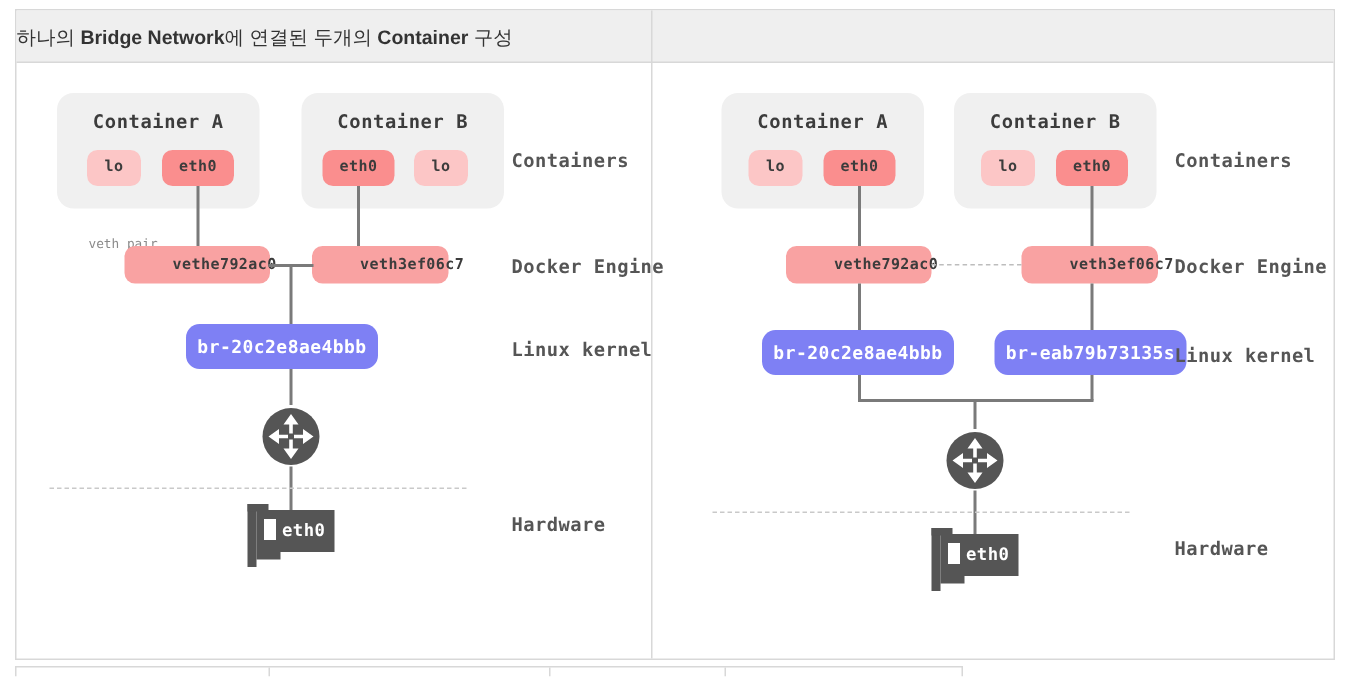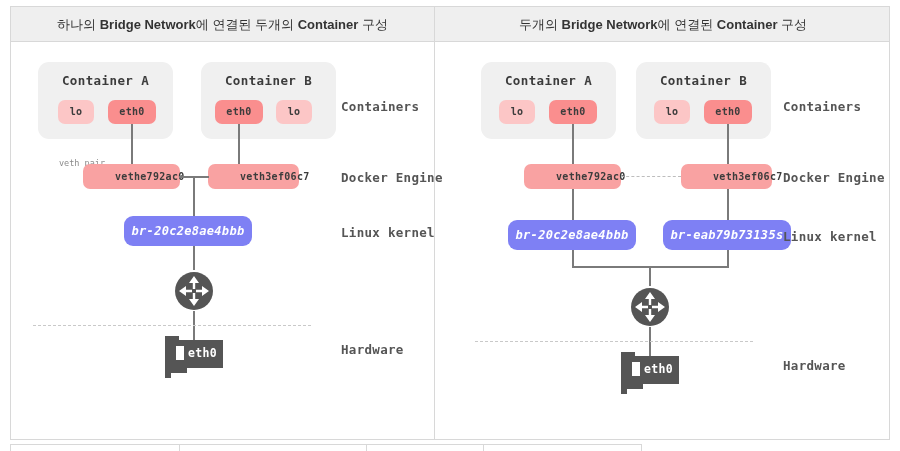--- a/index.html
+++ b/index.html
@@ -42,21 +42,20 @@
     height: 35px;
     background: #efefef;
     border-bottom: 1px solid #d8d8d8;
     box-sizing: border-box;
   }
   .head-cell {
     position: absolute;
     top: 0;
     height: 42px;
     line-height: 35px;
-    text-align: center;
     font-size: 13px;
     color: #333;
     white-space: nowrap;
   }
   .head-cell.left  { left: 0;     width: 423px; }
   .head-cell.right { left: 424px; width: 456px; }
   .head-cell b { font-weight: bold; }
 
   
   .pane {
@@ -96,21 +95,20 @@
     white-space: nowrap;
     box-sizing: border-box;
   }
   .chip.lo   { background: #fcc6c6; }
   .chip.eth  { background: #fa8e8e; }
   .chip.veth { background: #f9a2a2; padding-left: 32px; }
   .chip.br {
     background: #7e80f4;
     color: #ffffff;
     border-radius: 9px;
-    font-style: italic;
   }
 
   .line {
     position: absolute;
     background: #7a7a7a;
   }
   .vline { width: 2px; }
   .hline { height: 2px; }
 
   .dash-h {
@@ -208,23 +206,20 @@
 <body>
 
 <div id="page">
 
   <div class="cmp-table">
 
     <div class="head-row">
       <div class="head-cell left">
         <span>하나의 </span><b>Bridge Network</b><span>에 연결된 두개의 </span><b>Container</b><span> 구성</span>
       </div>
-      <div class="head-cell right">
-        <span>두개의 </span><b>Bridge Network</b><span>에 연결된 </span><b>Container</b><span> 구성</span>
-      </div>
     </div>
 
     <div class="col-divider"></div>
 
     <div class="pane left">
 
       <div class="ctr-box" style="left:27px; top:20px; width:135px; height:77px;">
         <div class="ctr-title">Container A</div>
       </div>
       <div class="chip lo" style="left:47px; top:58px; width:36px; height:24px; line-height:24px;">lo</div>

